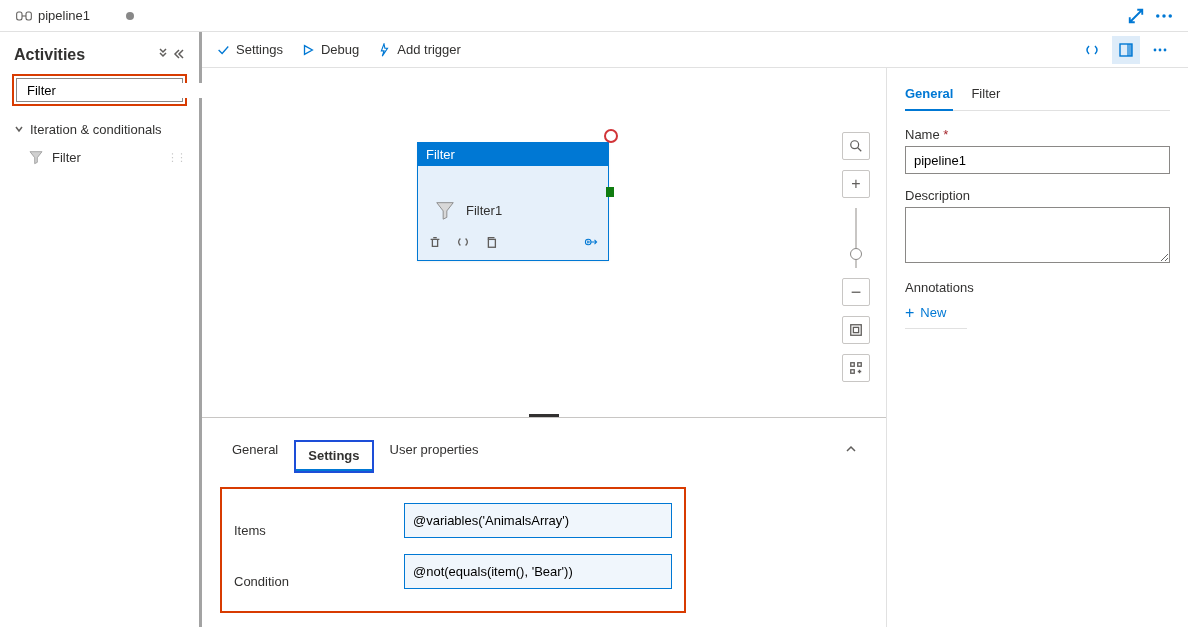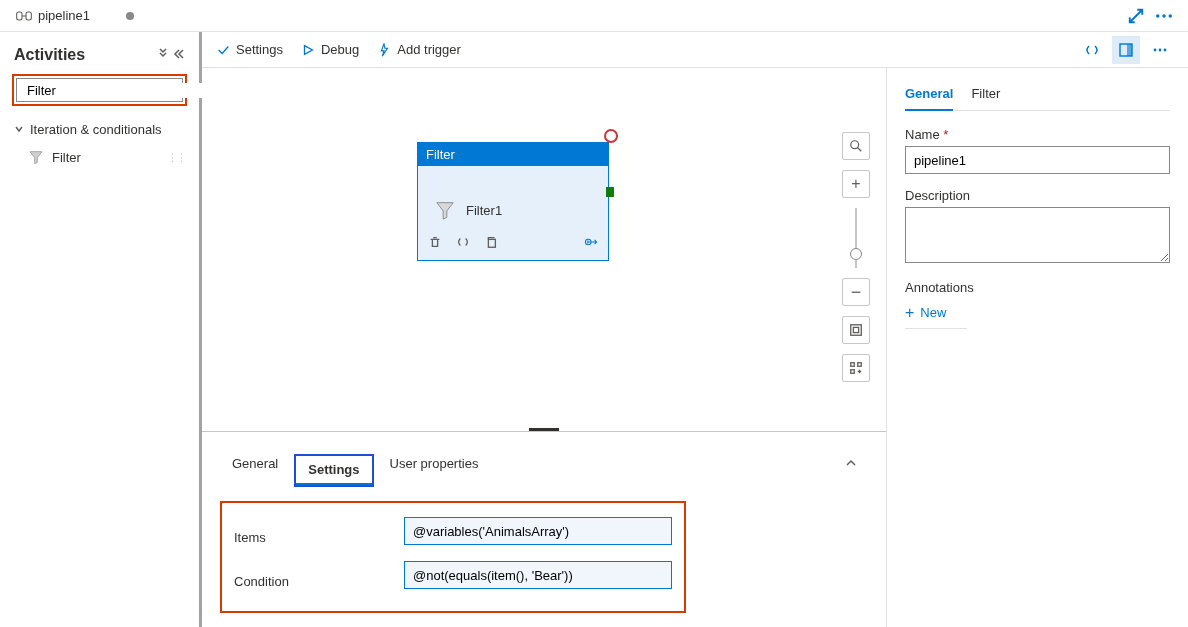--- a/index.html
+++ b/index.html
@@ -224,21 +224,21 @@
     padding: 14px 12px 18px 12px;
     width: 466px;
   }
   .form-row {
     display:flex; align-items:flex-end; margin-bottom: 16px;
   }
   .form-row:last-child{margin-bottom:4px;}
   .form-row label { width:170px; font-size:13px;}
   .expr-input {
     flex:1; border:1px solid #0078d4; background:#f0f6fc;
-    height:28px; padding:0 8px; font-size:13px;
+    height:35px; padding:0 8px; font-size:13px;
     outline:none;
   }
 
   
   .props-panel {
     width: 302px;
     border-left:1px solid #e1e1e1;
     padding: 12px 18px;
   }
   .props-panel h3 {

